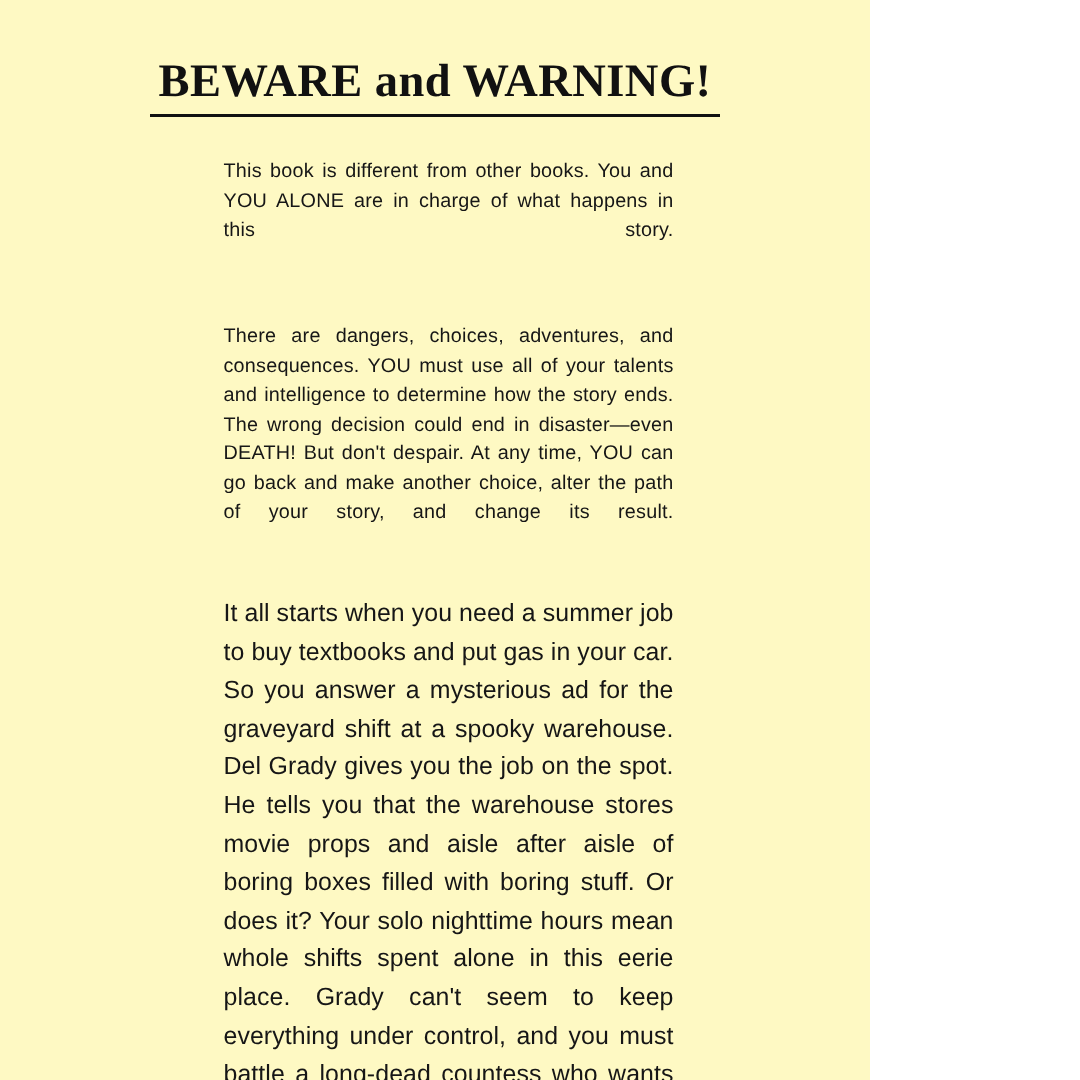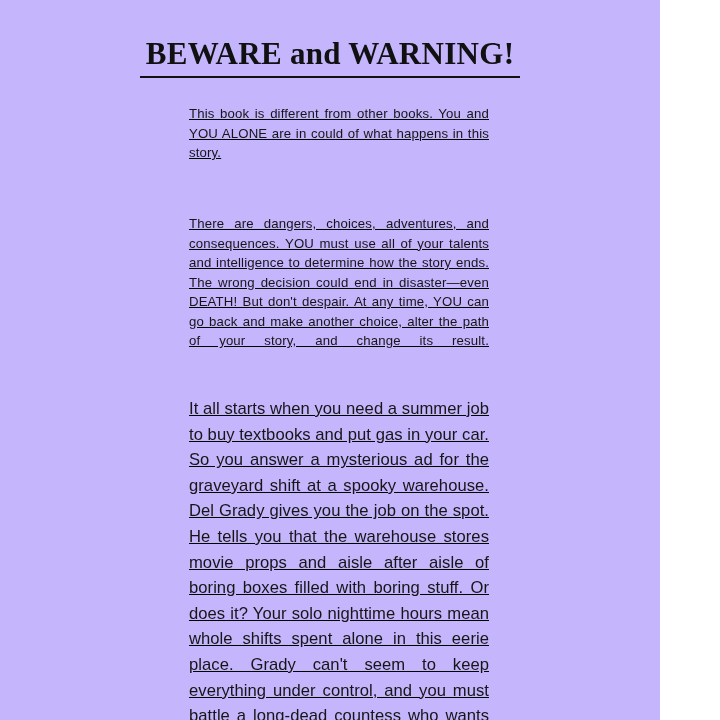--- a/index.html
+++ b/index.html
@@ -8,24 +8,23 @@
   }
   body {
     width: 720px;
     height: 720px;
     background: #ffffff;
     font-family: "Liberation Sans", sans-serif;
     overflow: hidden;
   }
   .page {
     position: relative;
-    width: 660px;
+    width: 580px;
     height: 720px;
-    background: #c4b5fd;
-    text-decoration: underline;
+    background: #fef9c3;
   }
   .title-block {
     text-align: center;
     padding-top: 36px;
   }
   .title {
     display: inline-block;
     font-family: "Liberation Serif", serif;
     font-weight: bold;
     font-size: 31px;
@@ -73,18 +72,18 @@
 </head>
 <body>
 
 <div class="page">
 
   <div class="title-block">
     <div class="title">BEWARE and WARNING!</div>
   </div>
 
   <div class="body-col">
-    <p class="para-small">This book is different from other books. You and YOU ALONE are in could of what happens in this story.</p>
+    <p class="para-small">This book is different from other books. You and YOU ALONE are in charge of what happens in this story.</p>
     <p class="para-small">There are dangers, choices, adventures, and consequences. YOU must use all of your talents and intelligence to determine how the story ends. The wrong decision could end in disaster—even DEATH! But don't despair. At any time, YOU can go back and make another choice, alter the path of your story, and change its result.</p>
     <p class="para-large">It all starts when you need a summer job to buy textbooks and put gas in your car. So you answer a mysterious ad for the graveyard shift at a spooky warehouse. Del Grady gives you the job on the spot. He tells you that the warehouse stores movie props and aisle after aisle of boring boxes filled with boring stuff. Or does it? Your solo nighttime hours mean whole shifts spent alone in this eerie place. Grady can't seem to keep everything under control, and you must battle a long-dead countess who wants your head, a bloodthirsty wolfhound, and a sharp-shooting team of ghost hunters who work for the FBI. You signed up for a paycheck, but will you live to see another summer?</p>
   </div>
 
 </div>
 
 </body></html>

